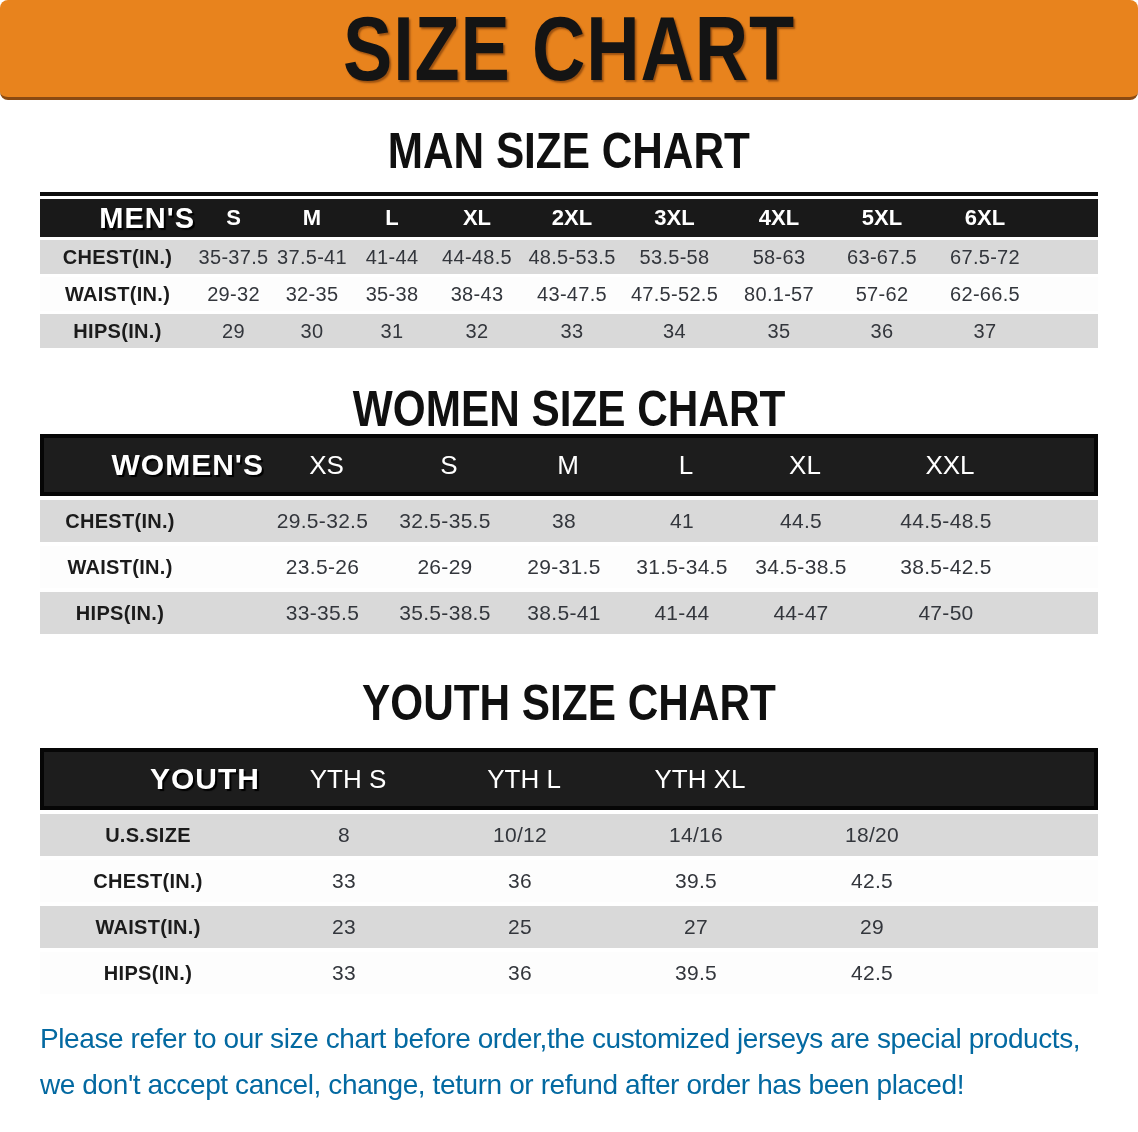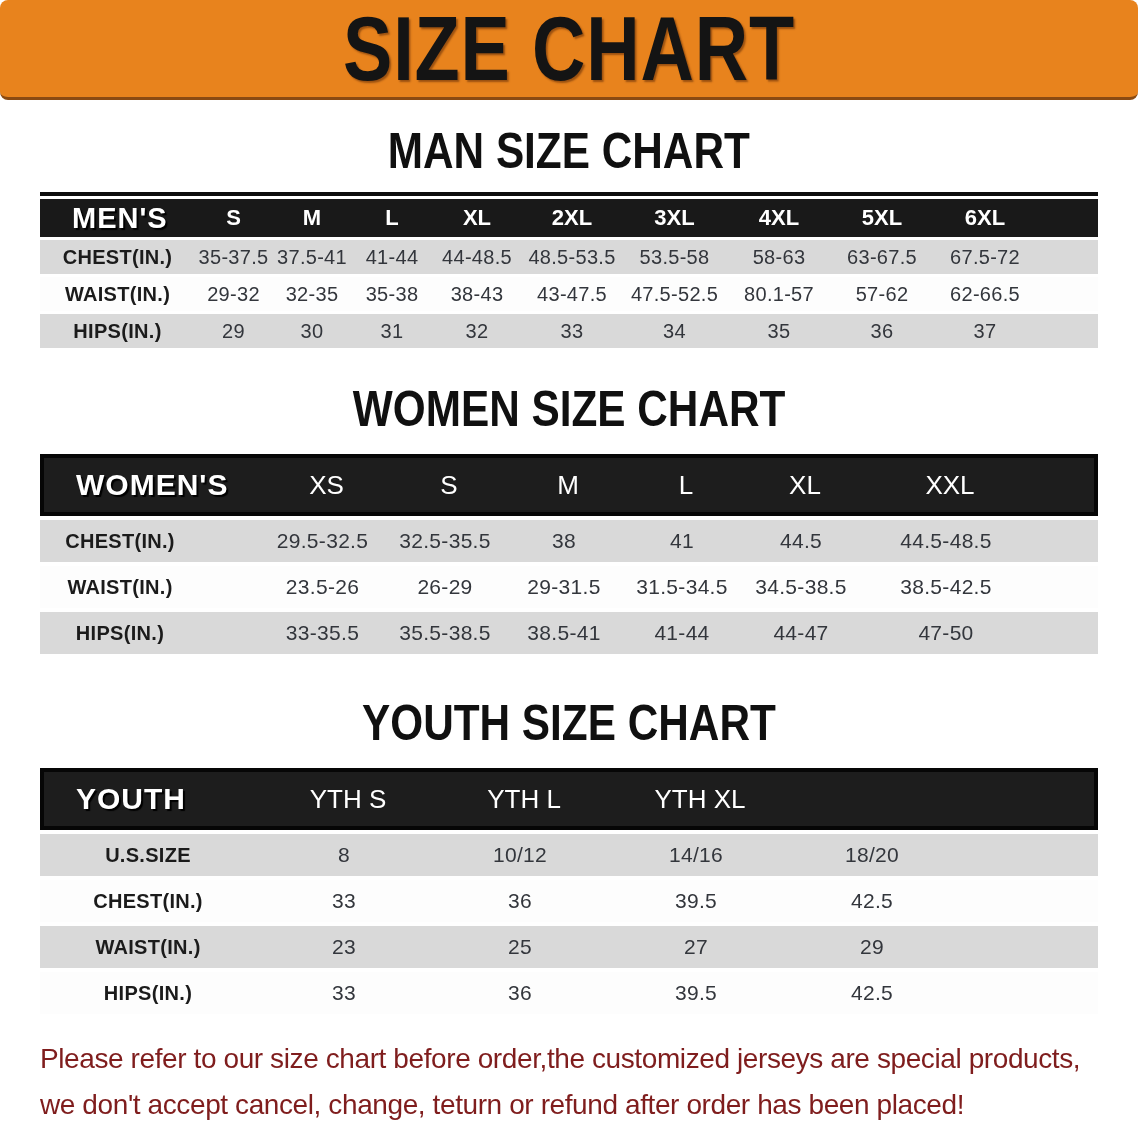--- a/index.html
+++ b/index.html
@@ -36,41 +36,41 @@
     display:inline-block;
     font-size:46px; font-weight:800; line-height:52px;
     color:#101010;
     transform:scale(0.92,1.1);
     white-space:nowrap;
   }
 
   
   .size-table { width:1058px; margin-left:40px; }
   .tbl-men   { margin-top:16px; }
-  .tbl-women { margin-top:20px; }
+  .tbl-women { }
   .tbl-youth { margin-top:20px; }
 
   .row { display:grid; align-items:center; }
   .men   .row { grid-template-columns:155px 77px 80px 80px 90px 100px 105px 104px 102px 104px 61px; }
   .women .row { grid-template-columns:220px 125px 120px 118px 118px 120px 170px 67px; }
   .youth .row { grid-template-columns:216px 176px 176px 176px 176px 138px; }
 
   .topline { height:4px; background:#0d0d0d; margin-bottom:3px; }
 
   .row.header { background:#191919; color:#ffffff; }
   .men   .row.header { height:38px; margin-bottom:3px; }
   .women .row.header, .youth .row.header {
     height:62px; margin-bottom:4px;
     border:4px solid #060606;
     background:#1d1d1d;
   }
 
   .cell { text-align:center; overflow:hidden; white-space:nowrap; }
   .corner {
-    text-align:left; padding-left:32px;
+    text-align:right; padding-left:8px;
     font-weight:800; letter-spacing:1px;
     text-shadow:2px 2px 1px #000;
   }
   .men   .corner { font-size:29px; }
   .women .corner, .youth .corner { font-size:30px; }
   .size-h { font-weight:600; }
   .men   .size-h { font-size:22px; }
   .women .size-h, .youth .size-h { font-size:26px; font-weight:400; }
 
   .row.data { height:34px; margin-bottom:3px; }
@@ -247,16 +247,16 @@
         <div class="cell rlabel">HIPS(IN.)</div>
         <div class="cell val">33</div>
         <div class="cell val">36</div>
         <div class="cell val">39.5</div>
         <div class="cell val">42.5</div>
         <div class="cell"></div>
       </div>
     </div>
 </div>
 
-<div class="footer-note" style="color: #7f1d1d;">
+<div class="footer-note" style="color: #0369a1;">
   <div class="line">Please refer to our size chart before order,the customized jerseys are special products,</div>
   <div class="line">we don't accept cancel, change, teturn or refund after order has been placed!</div>
 </div>
 
 </body></html>

